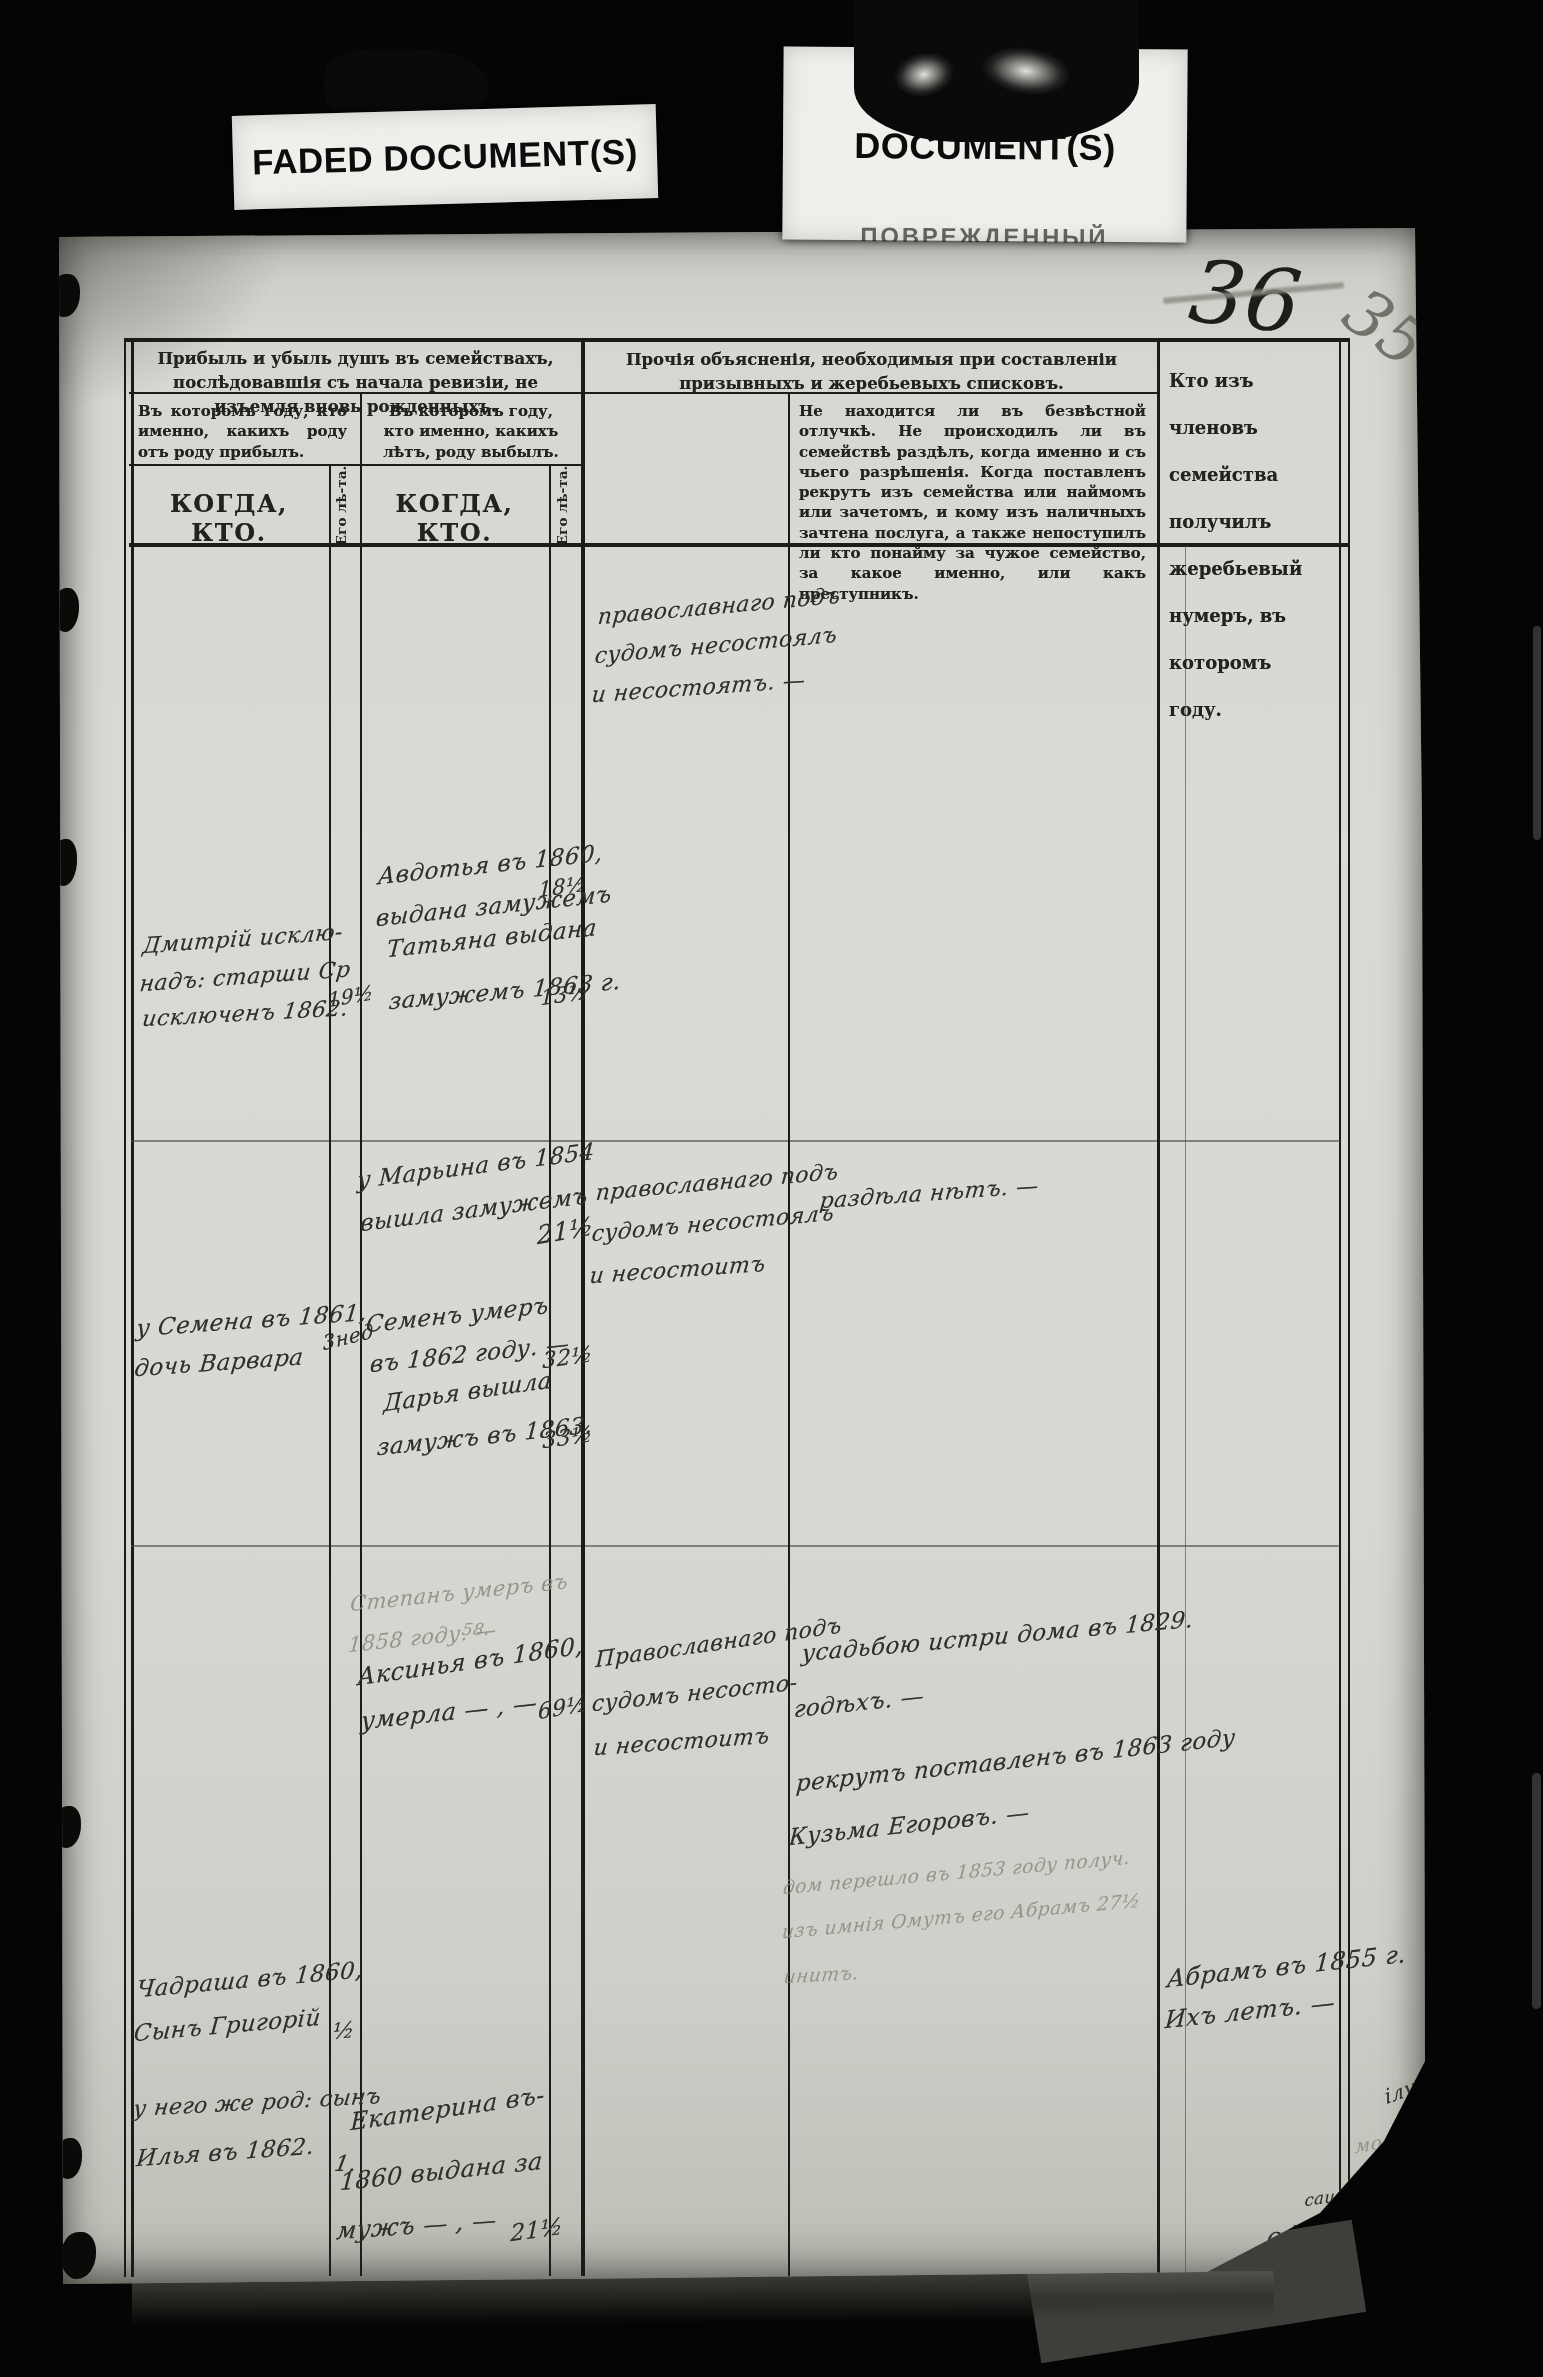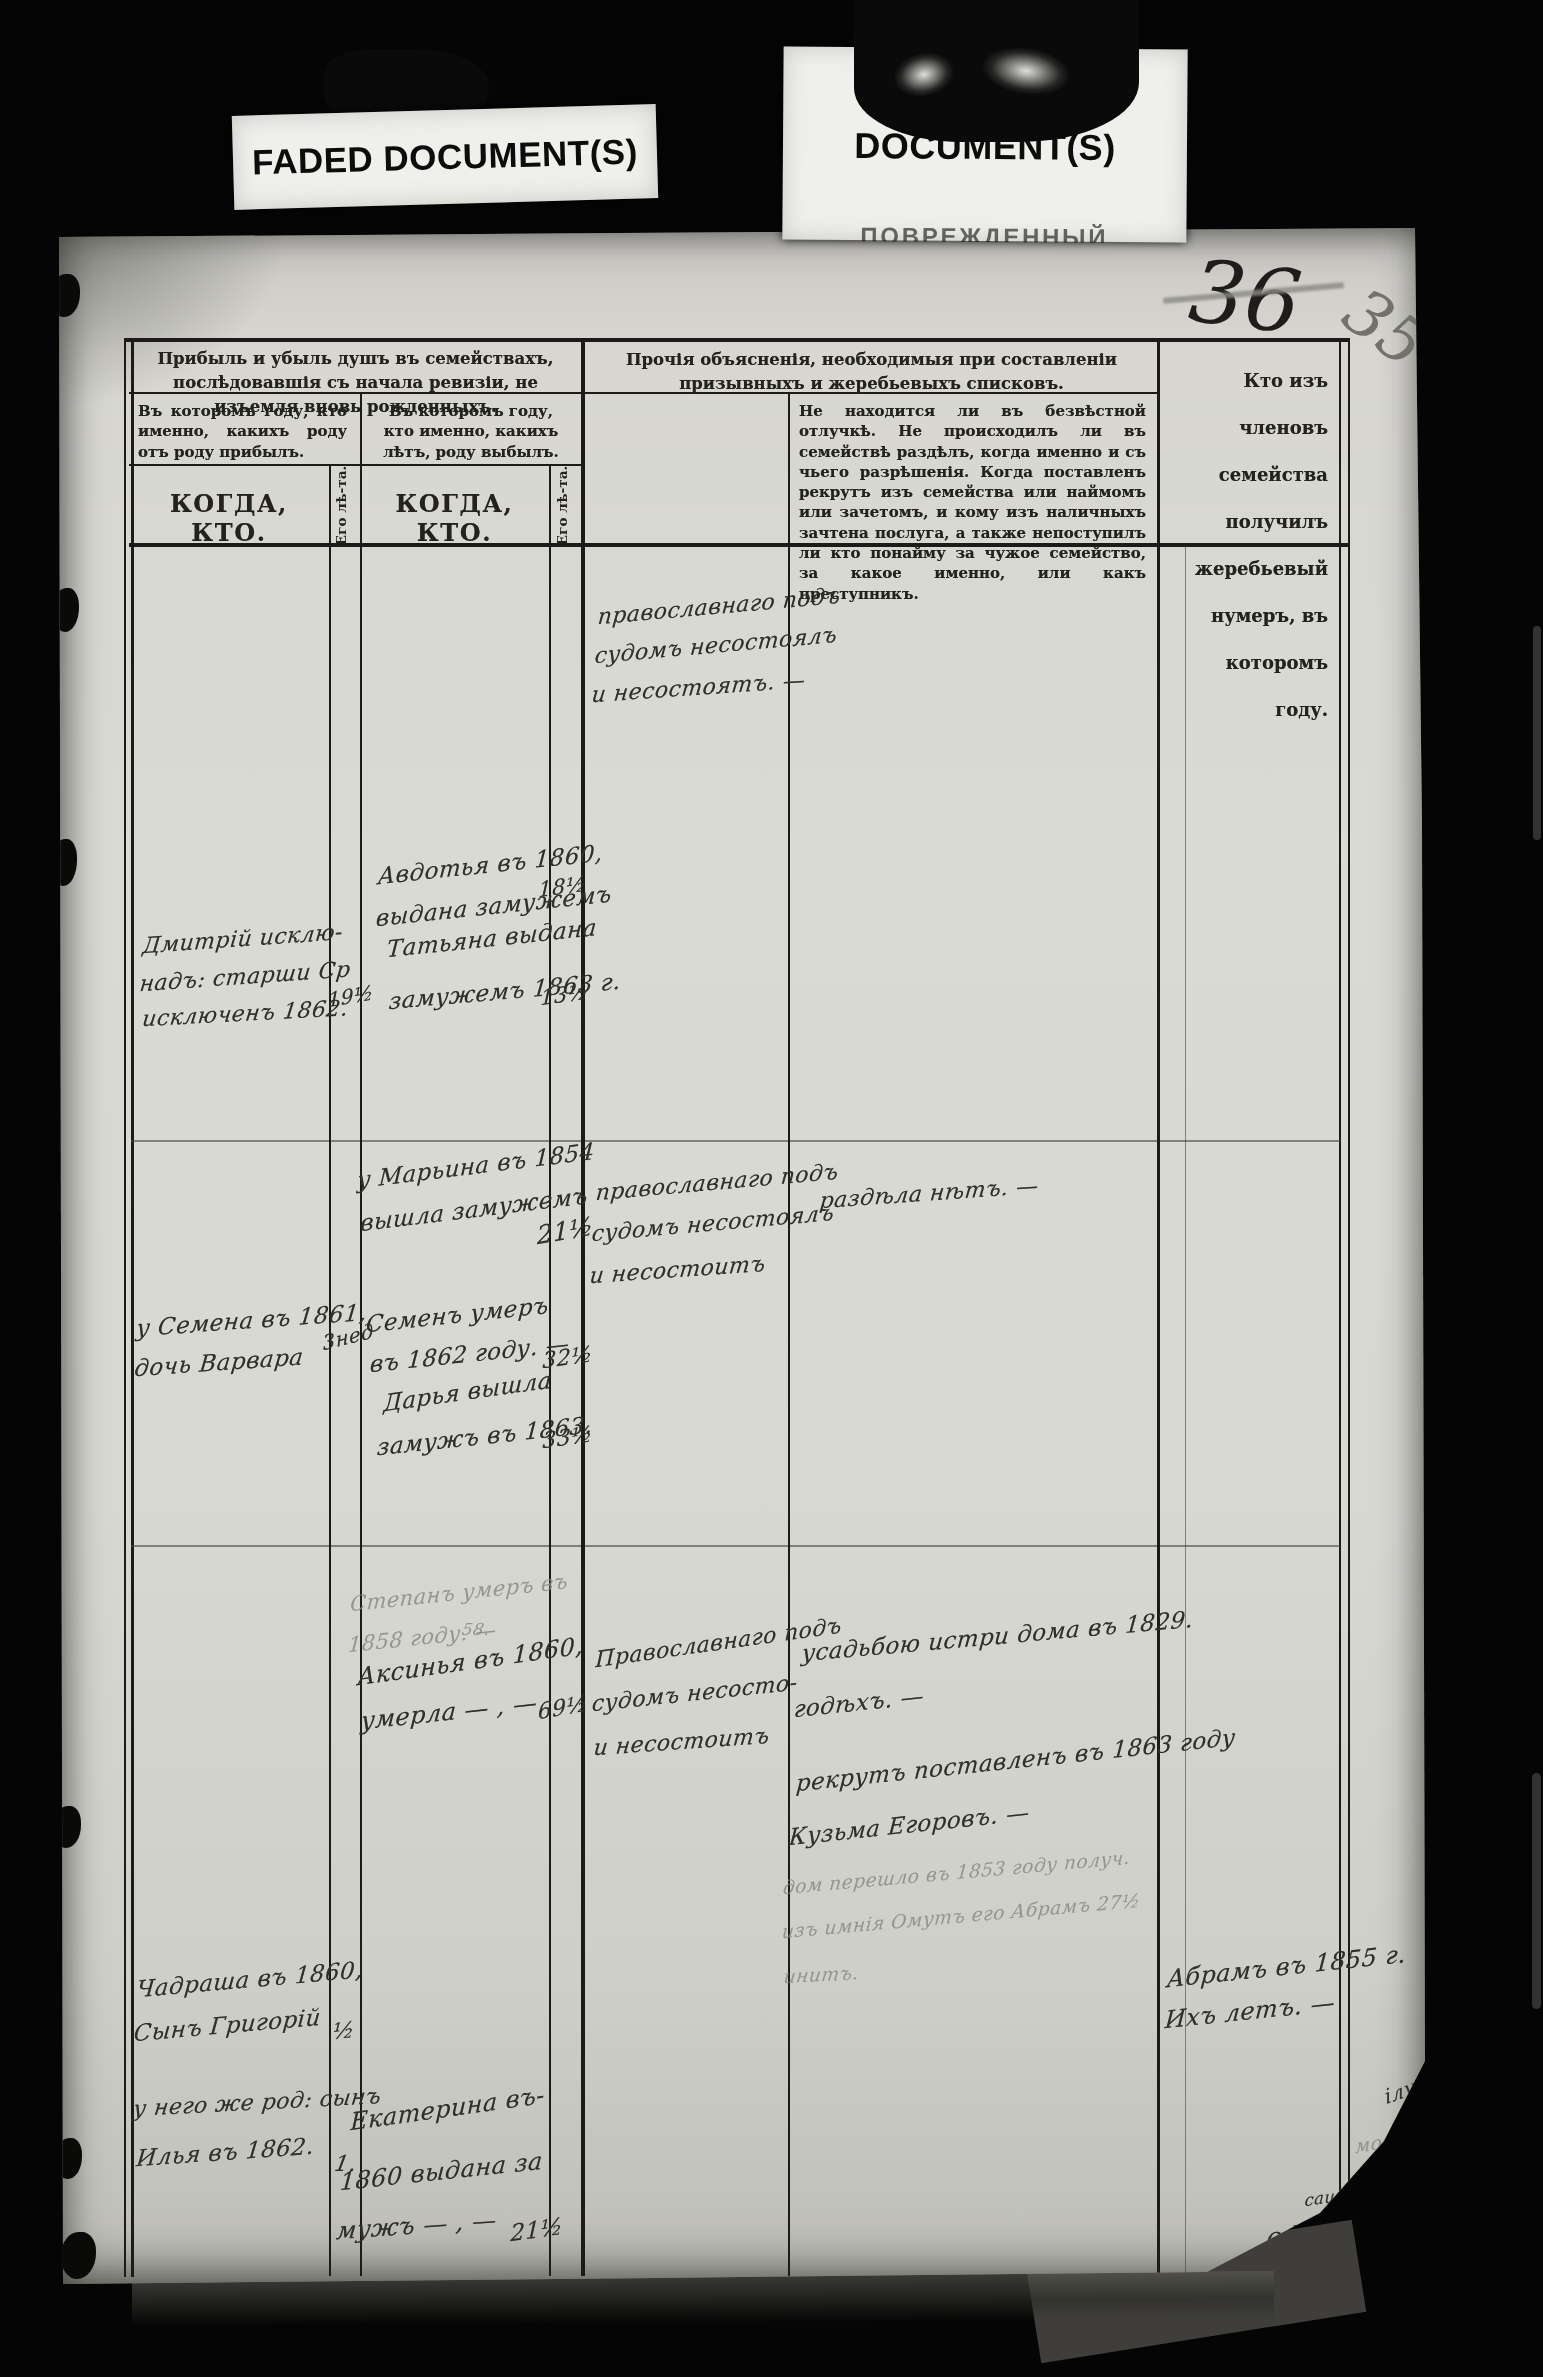--- a/index.html
+++ b/index.html
@@ -83,21 +83,21 @@
     <div class="vl" style="left:329px;top:464px;width:1.6px;height:1812px"></div>
     <div class="vl" style="left:360px;top:392px;width:2.2px;height:1884px"></div>
     <div class="vl" style="left:549px;top:464px;width:1.6px;height:1812px"></div>
     <div class="vl" style="left:581px;top:338px;width:3.8px;height:1938px"></div>
     <div class="vl" style="left:788px;top:392px;width:1.6px;height:1884px"></div>
     <div class="vl" style="left:1157px;top:338px;width:2.7px;height:1938px"></div>
     <div class="vl f" style="left:1185px;top:546px;width:1.1px;height:1729px"></div>
 
     <div class="cell gh" style="left:604px;top:348px;width:535px">Прочія объясненія, необходимыя при составленіи призывныхъ и жеребьевыхъ списковъ.</div>
     <div class="cell gh" style="left:144px;top:347px;width:423px">Прибыль и убыль душъ въ семействахъ, послѣдовавшія съ начала ревизіи, не изъемля вновь рожденныхъ.</div>
-    <div class="cell" style="left:1169px;top:357px;width:159px;font-size:18px;font-weight:bold;line-height:47px;text-align:right">Кто изъ членовъ семейства получилъ жеребьевый нумеръ, въ которомъ году.</div>
+    <div class="cell" style="left:1169px;top:357px;width:159px;font-size:18px;font-weight:bold;line-height:47px;text-align:left">Кто изъ членовъ семейства получилъ жеребьевый нумеръ, въ которомъ году.</div>
 
     <div class="cell desc" style="left:138px;top:401px;width:209px">Въ которомъ году, кто именно, какихъ роду отъ роду прибылъ.</div>
     <div class="cell desc" style="left:372px;top:401px;width:198px;text-align:center">Въ которомъ году, кто именно, какихъ лѣтъ, роду выбылъ.</div>
     <div class="cell desc" style="left:799px;top:401px;width:347px;font-size:15px;line-height:20.3px">Не находится ли въ безвѣстной отлучкѣ. Не происходилъ ли въ семействѣ раздѣлъ, когда именно и съ чьего разрѣшенія. Когда поставленъ рекрутъ изъ семейства или наймомъ или зачетомъ, и кому изъ наличныхъ зачтена послуга, а также непоступилъ ли кто понайму за чужое семейство, за какое именно, или какъ преступникъ.</div>
 
     <div class="cell kk" style="left:129px;top:489px;width:200px">КОГДА, КТО.</div>
     <div class="cell kk" style="left:360px;top:489px;width:189px">КОГДА, КТО.</div>
     <div class="vtext" style="left:304px;top:493px;width:82px;height:25px;">Его лѣ-та.</div>
     <div class="vtext" style="left:525px;top:493px;width:82px;height:25px;">Его лѣ-та.</div>
 

